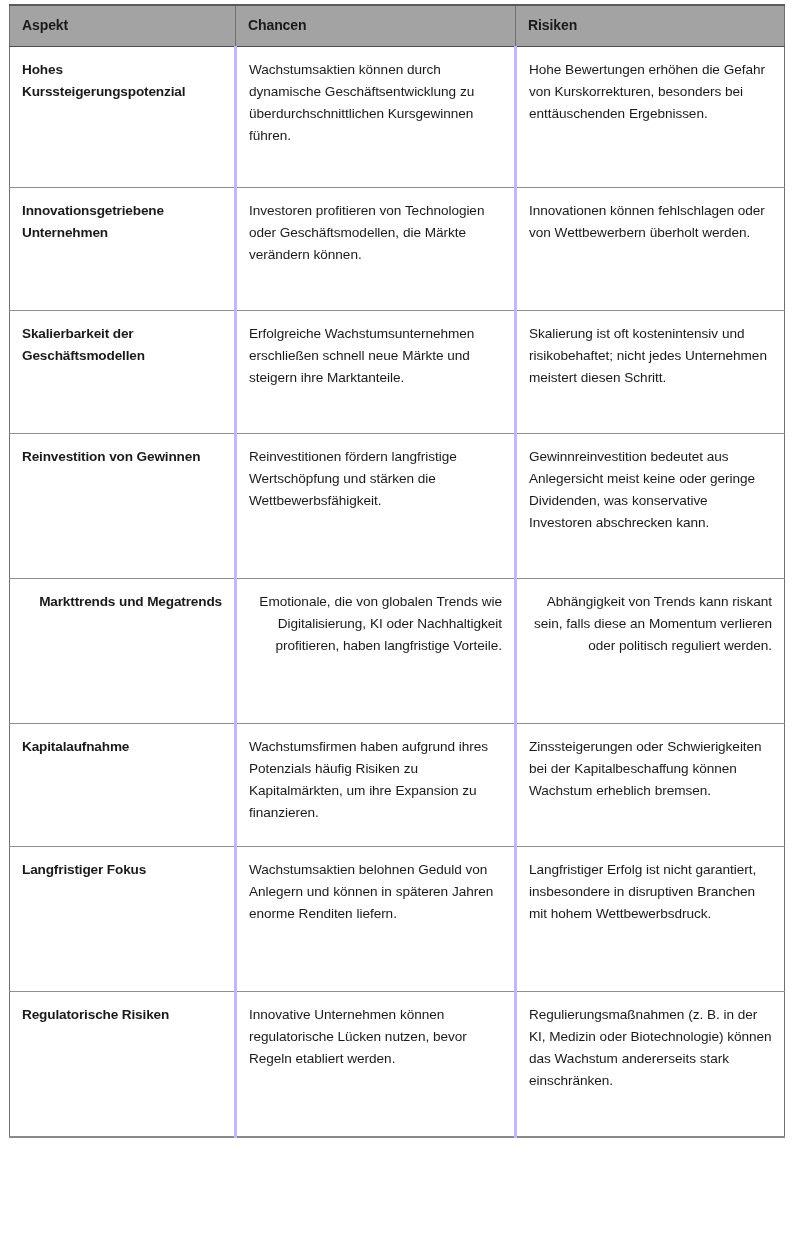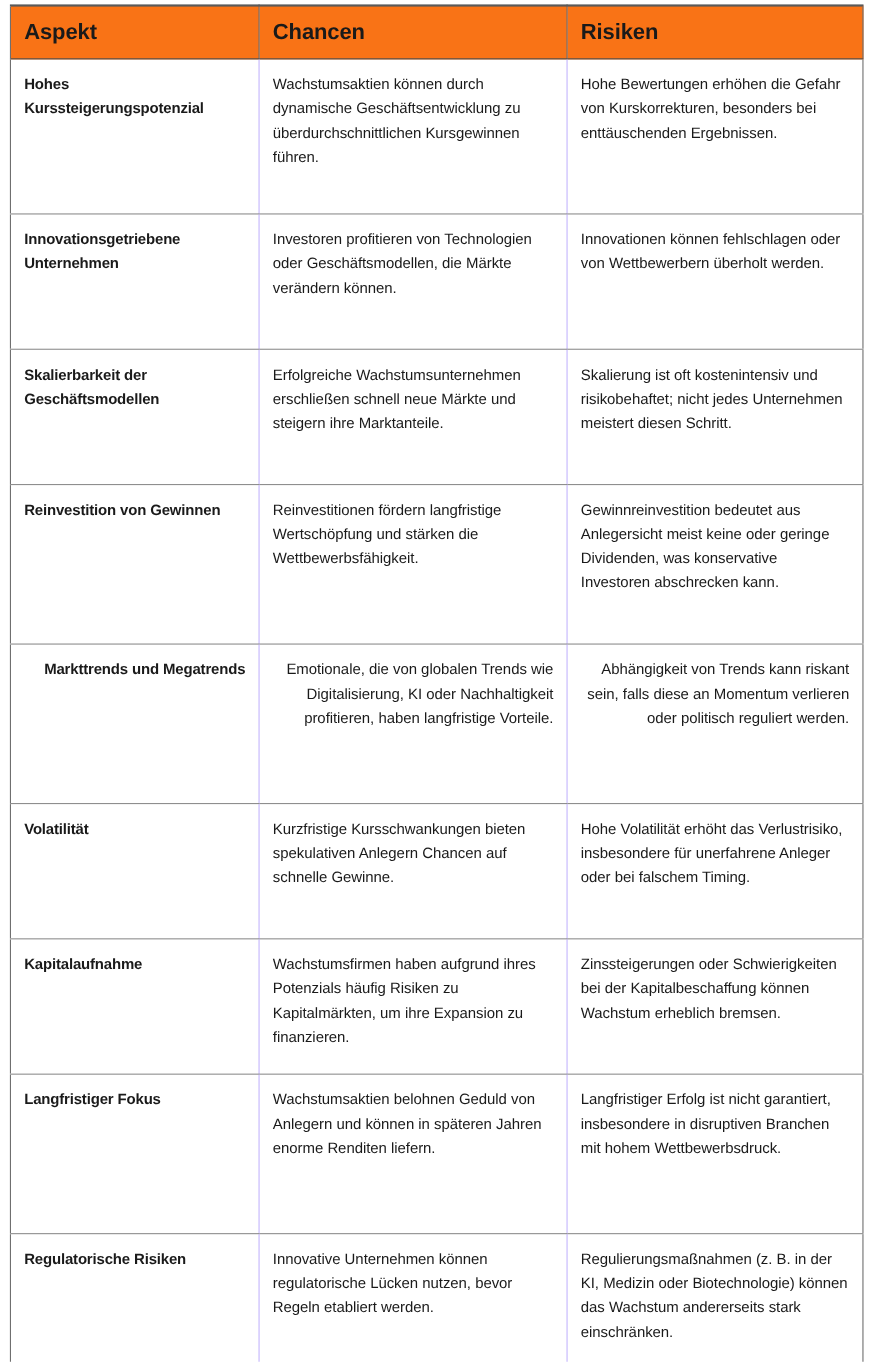--- a/index.html
+++ b/index.html
@@ -29,39 +29,39 @@
     border: 1px solid #6f6f6f;
     border-top: 2px solid #5a5a5a;
     border-bottom: 2px solid #8a8a8a;
   }
 
   col.col-aspekt  { width: 226px; }
   col.col-chancen { width: 280px; }
   col.col-risiken { width: 269px; }
 
   thead th {
-    background: #f97316;
+    background: #a3a3a3;
     text-align: left;
     vertical-align: middle;
     font-weight: bold;
-    font-size: 20px;
+    font-size: 14px;
     line-height: 1.2;
     padding: 11px 10px 12px 12px;
     border-right: 1px solid #6f6f6f;
     border-bottom: 1px solid #4d4d4d;
     letter-spacing: -0.1px;
   }
   thead th:last-child { border-right: none; }
 
   tbody td {
     vertical-align: top;
     font-size: 13.6px;
     line-height: 1.62;
     padding: 12px 12px 14px 12px;
-    border-right: 1px solid #c4b5fd;
+    border-right: 3px solid #c4b5fd;
     border-bottom: 1px solid #8e8e8e;
     letter-spacing: -0.05px;
     word-spacing: 0.1px;
   }
   tbody td:last-child { border-right: none; }
   tbody tr:last-child td { border-bottom: none; }
 
   tbody td.aspect-cell {
     font-weight: bold;
     font-size: 13.6px;
@@ -116,25 +116,20 @@
         <tr data-row="3">
           <td class="aspect-cell">Reinvestition von Gewinnen</td>
           <td class="chance-cell">Reinvestitionen fördern langfristige Wertschöpfung und stärken die Wettbewerbsfähigkeit.</td>
           <td class="risk-cell">Gewinnreinvestition bedeutet aus Anlegersicht meist keine oder geringe Dividenden, was konservative Investoren abschrecken kann.</td>
         </tr>
         <tr data-row="4">
           <td class="aspect-cell">Markttrends und Megatrends</td>
           <td class="chance-cell">Emotionale, die von globalen Trends wie Digitalisierung, KI oder Nachhaltigkeit profitieren, haben langfristige Vorteile.</td>
           <td class="risk-cell">Abhängigkeit von Trends kann riskant sein, falls diese an Momentum verlieren oder politisch reguliert werden.</td>
         </tr>
-        <tr data-row="5">
-          <td class="aspect-cell">Volatilität</td>
-          <td class="chance-cell">Kurzfristige Kursschwankungen bieten spekulativen Anlegern Chancen auf schnelle Gewinne.</td>
-          <td class="risk-cell">Hohe Volatilität erhöht das Verlustrisiko, insbesondere für unerfahrene Anleger oder bei falschem Timing.</td>
-        </tr>
         <tr data-row="6">
           <td class="aspect-cell">Kapitalaufnahme</td>
           <td class="chance-cell">Wachstumsfirmen haben aufgrund ihres Potenzials häufig Risiken zu Kapitalmärkten, um ihre Expansion zu finanzieren.</td>
           <td class="risk-cell">Zinssteigerungen oder Schwierigkeiten bei der Kapitalbeschaffung können Wachstum erheblich bremsen.</td>
         </tr>
         <tr data-row="7">
           <td class="aspect-cell">Langfristiger Fokus</td>
           <td class="chance-cell">Wachstumsaktien belohnen Geduld von Anlegern und können in späteren Jahren enorme Renditen liefern.</td>
           <td class="risk-cell">Langfristiger Erfolg ist nicht garantiert, insbesondere in disruptiven Branchen mit hohem Wettbewerbsdruck.</td>
         </tr>

